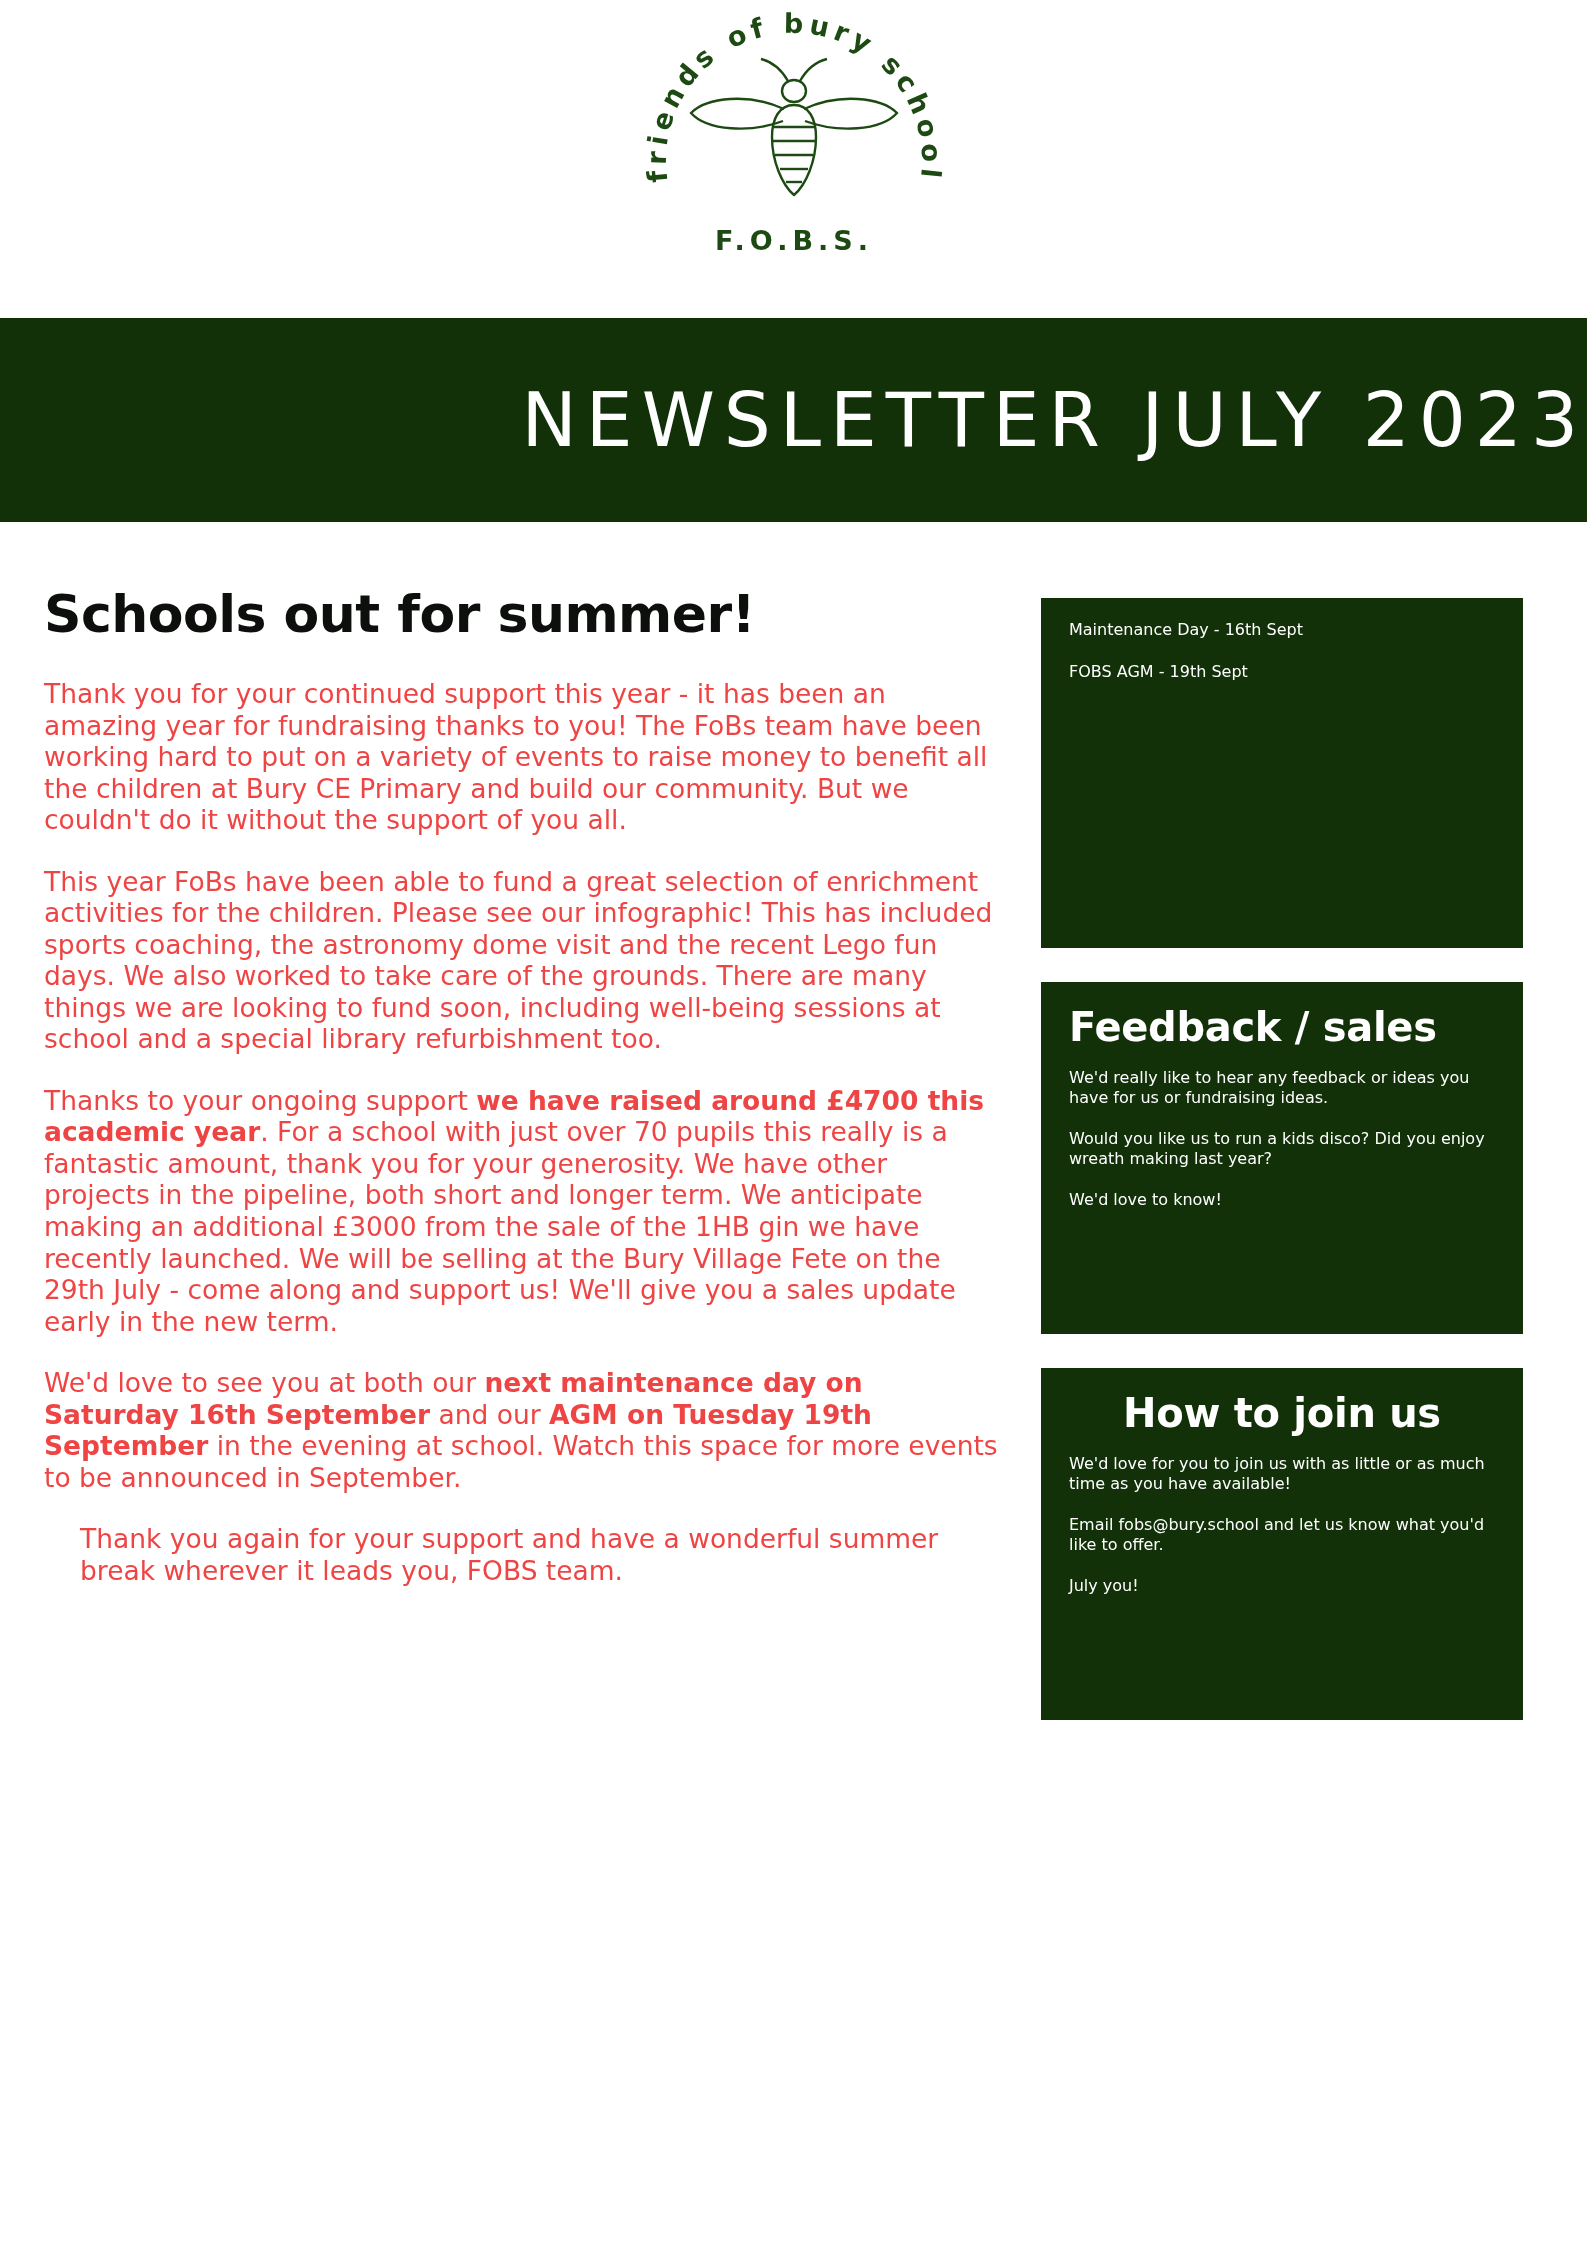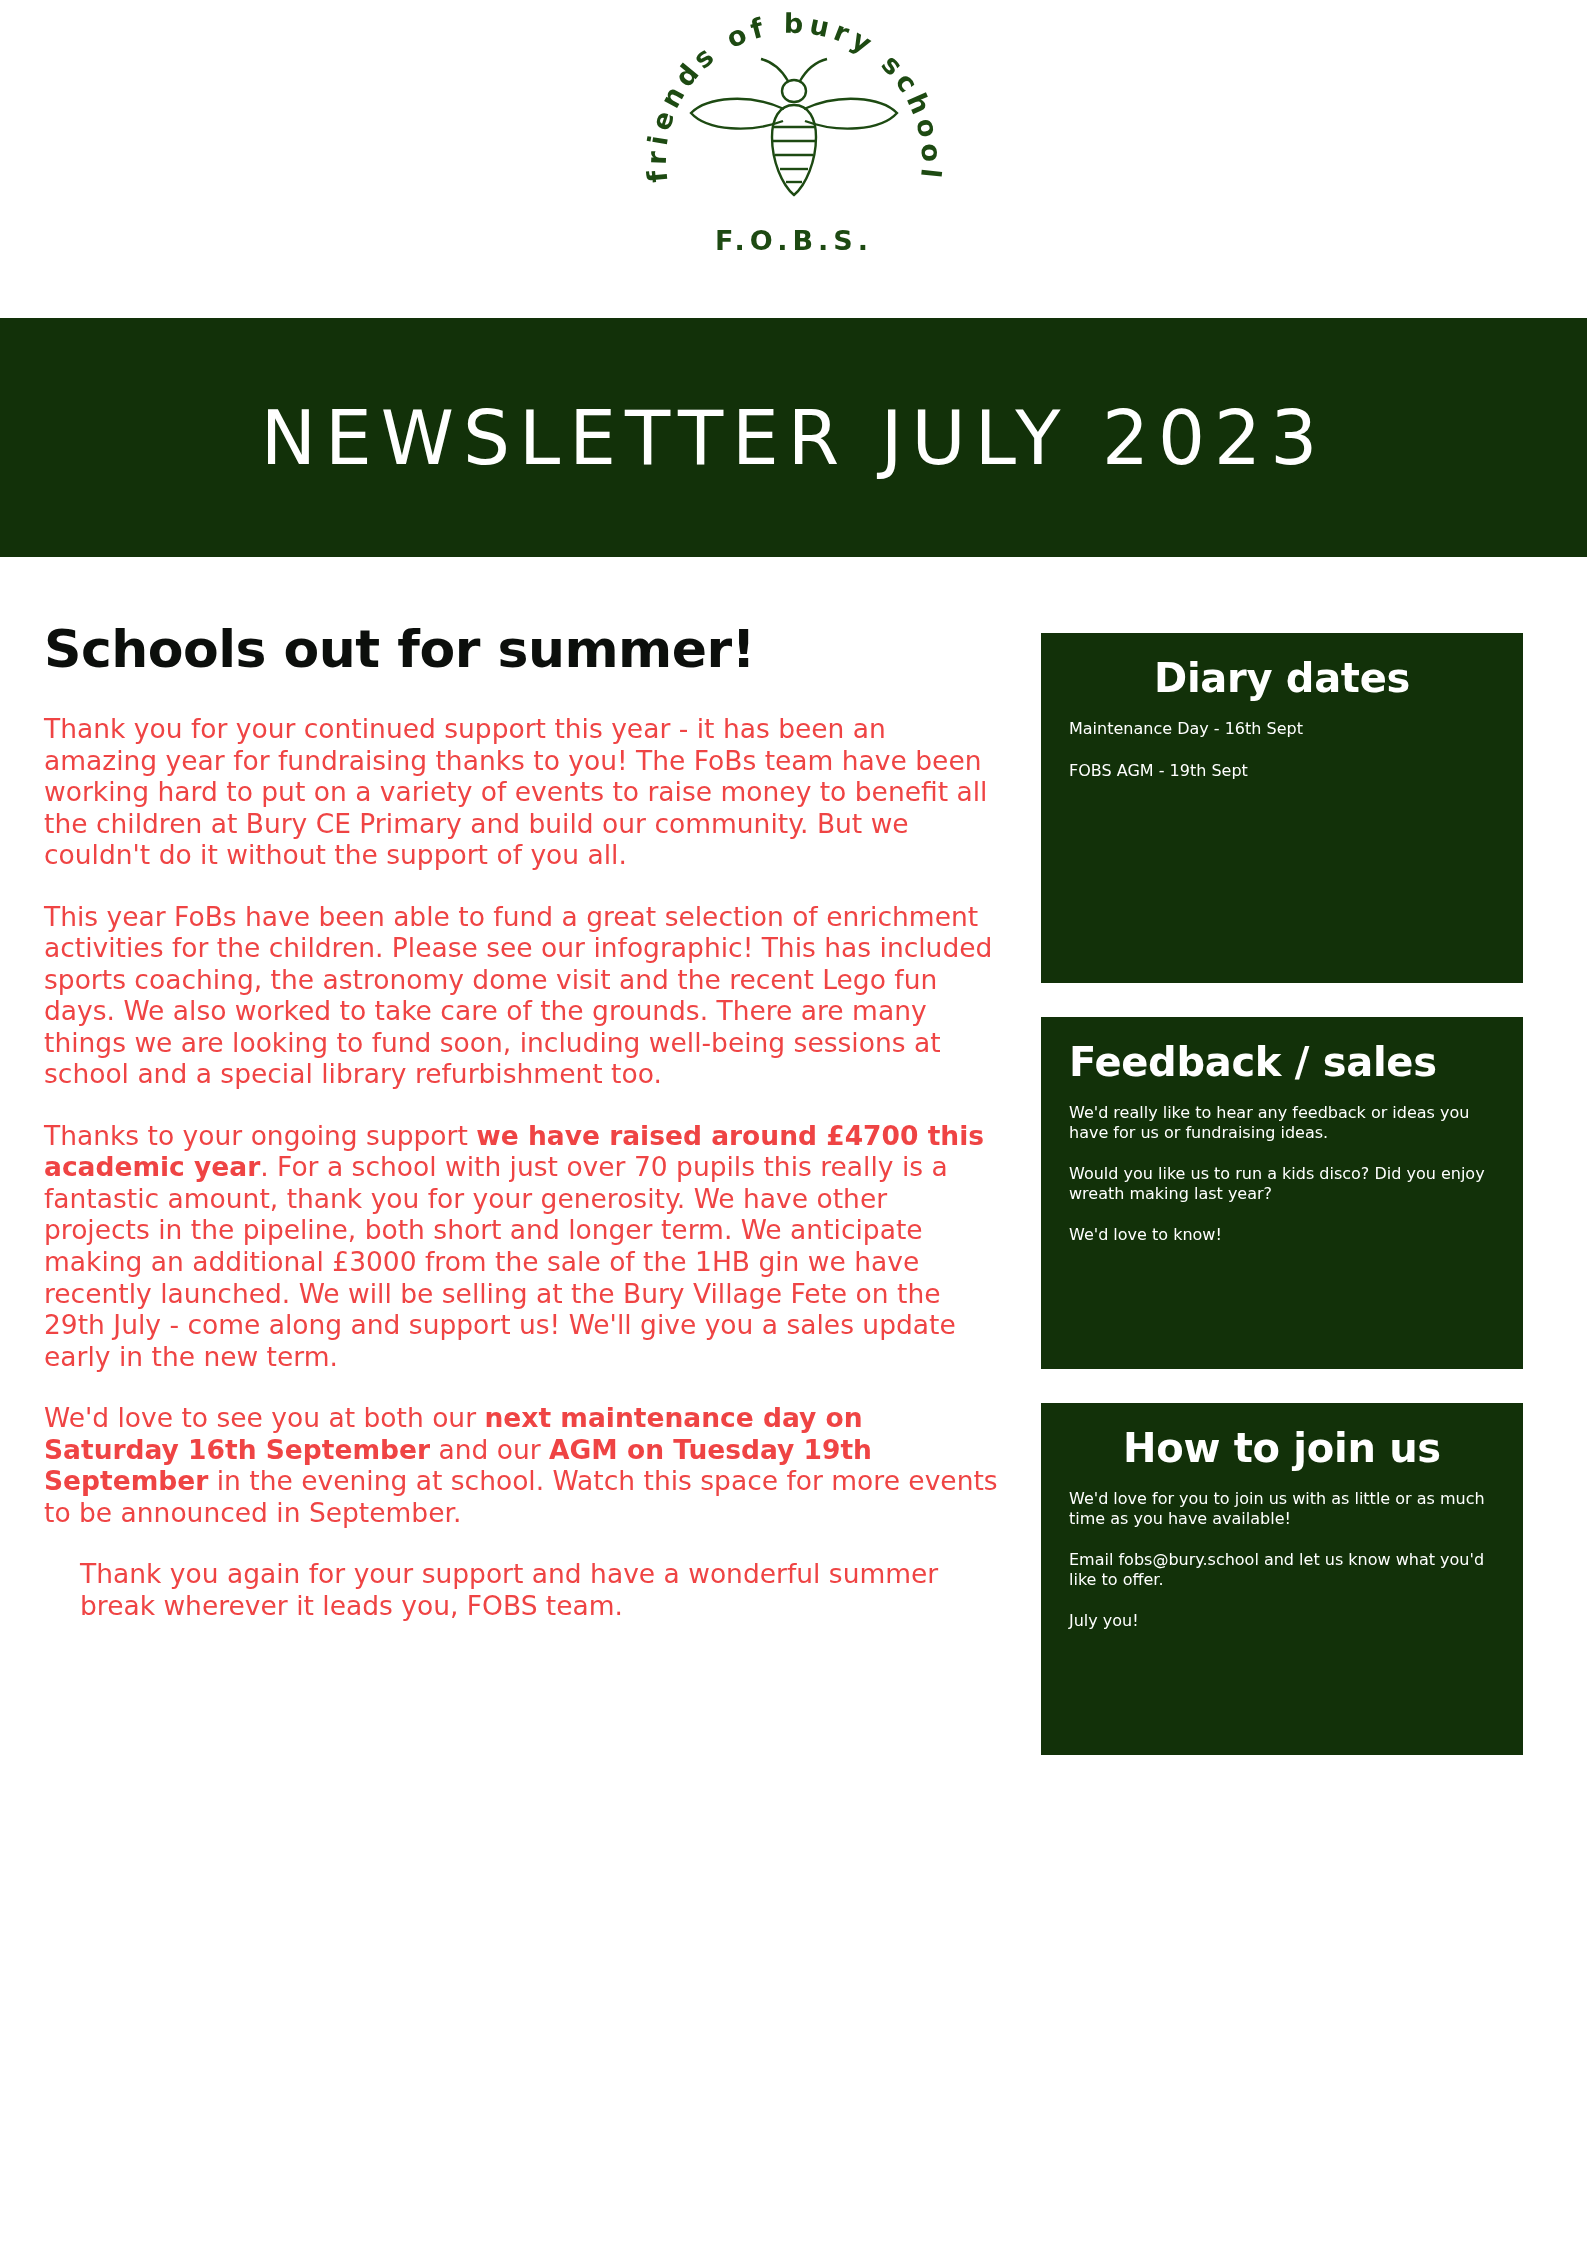--- a/index.html
+++ b/index.html
@@ -27,24 +27,24 @@
   .logo-wrap {
     position: relative;
     width: 330px;
     height: 300px;
   }
   .logo-wrap svg { display: block; }
 
   
   .title-banner {
     background: #123109;
-    height: 239px;
+    height: 204px;
     display: flex;
     align-items: center;
-    justify-content: center;
+    justify-content: flex-end;
   }
   .title-banner h1 {
     margin: 0;
     color: #ffffff;
     font-family: "DejaVu Sans", sans-serif;
     font-weight: 400;
     font-size: 74px;
     letter-spacing: 9px;
     white-space: nowrap;
   }
@@ -160,21 +160,20 @@
       <p>This year FoBs have been able to fund a great selection of enrichment activities for the children. Please see our infographic! This has included sports coaching, the astronomy dome visit and the recent Lego fun days. We also worked to take care of the grounds. There are many things we are looking to fund soon, including well-being sessions at school and a special library refurbishment too.</p>
       <p><span>Thanks to your ongoing support </span><b>we have raised around £4700 this academic year</b><span>. For a school with just over 70 pupils this really is a fantastic amount, thank you for your generosity. We have other projects in the pipeline, both short and longer term. We anticipate making an additional £3000 from the sale of the 1HB gin we have recently launched. We will be selling at the Bury Village Fete on the 29th July - come along and support us! We'll give you a sales update early in the new term.</span></p>
       <p><span>We'd love to see you at both our </span><b>next maintenance day on Saturday 16th September</b><span> and our </span><b>AGM on Tuesday 19th September</b><span> in the evening at school. Watch this space for more events to be announced in September.</span></p>
       <p>Thank you again for your support and have a wonderful summer break wherever it leads you, FOBS team.</p>
     </div>
   </div>
 
   <div class="side-col">
 
     <div class="card card-diary">
-      <h3 class="card-title">Diary dates</h3>
       <p>Maintenance Day - 16th Sept</p>
       <p>FOBS AGM - 19th Sept</p>
       <div class="spacer"></div>
     </div>
 
     <div class="card card-feedback">
       <h3 class="card-title left">Feedback / sales</h3>
       <p>We'd really like to hear any feedback or ideas you have for us or fundraising ideas.</p>
       <p>Would you like us to run a kids disco? Did you enjoy wreath making last year?</p>
       <p>We'd love to know!</p>

